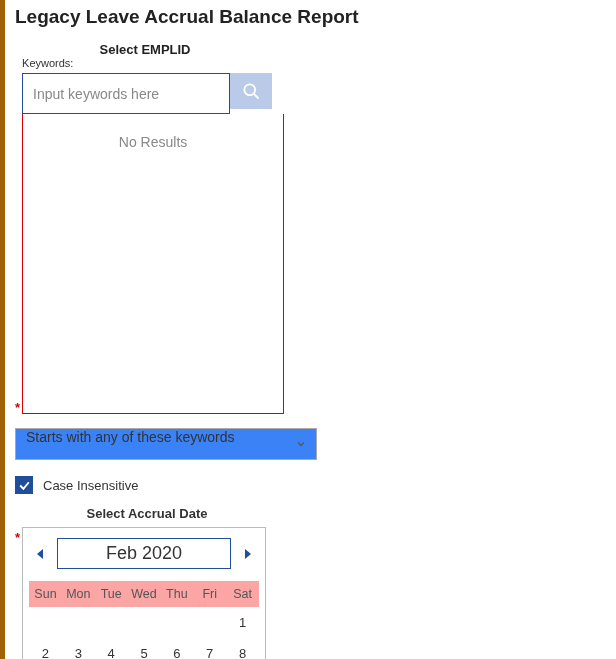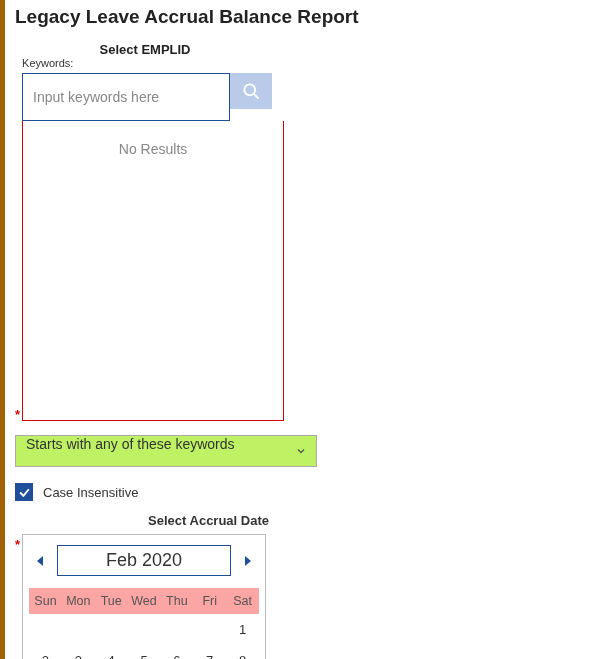--- a/index.html
+++ b/index.html
@@ -30,21 +30,21 @@
     color: #222;
     text-align: center;
     width: 260px;
   }
   .req-row { display: flex; align-items: flex-end; }
   .asterisk { color: #d90000; font-weight: 700; font-size: 13px; margin-right: 2px; line-height: 1; }
   .field-label { font-size: 11px; color: #333; margin-bottom: 0; }
   .search-wrap { display: flex; margin-top: 4px; }
   .search-input {
     width: 208px;
-    height: 48px;
+    height: 41px;
     padding: 0 10px;
     font-size: 14px;
     color: #333;
     border: 1.5px solid #1f4e9b;
     outline: none;
   }
   .search-input::placeholder { color: #888; }
   .search-btn {
     width: 42px;
     height: 36px;
@@ -71,21 +71,21 @@
     position: relative;
     width: 302px;
   }
   .match-select {
     width: 302px;
     height: 32px;
     padding: 0 30px 0 10px;
     font-size: 14px;
     color: #333;
     border: 1px solid #aaa;
-    background: #bef264;
+    background: #3b82f6;
     appearance: none;
     cursor: pointer;
   }
   .chevron {
     position: absolute;
     right: 10px;
     top: 50%;
     transform: translateY(-50%);
     pointer-events: none;
   }
@@ -102,21 +102,21 @@
     background: #1f4e9b;
     display: flex;
     align-items: center;
     justify-content: center;
     cursor: pointer;
   }
   .date-section { margin-top: 12px; }
   .date-label {
     font-size: 13px;
     font-weight: 700;
-    text-align: right;
+    text-align: center;
     width: 244px;
     margin-left: 10px;
     margin-bottom: 6px;
   }
   .date-req { display: flex; align-items: flex-start; }
   .calendar {
     width: 244px;
     border: 1px solid #bbb;
     padding: 10px 6px 6px 6px;
   }

